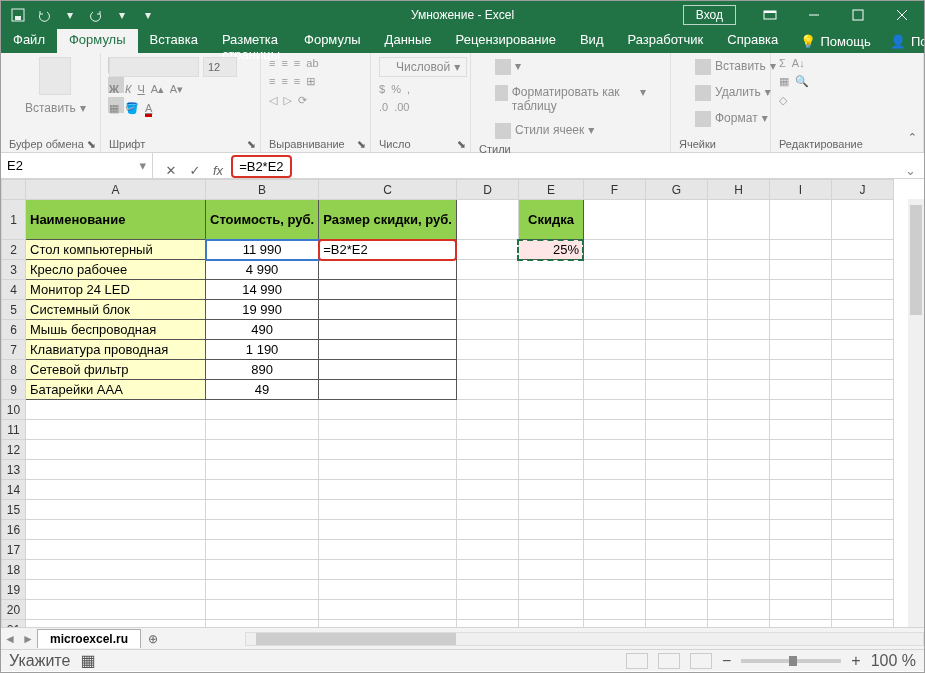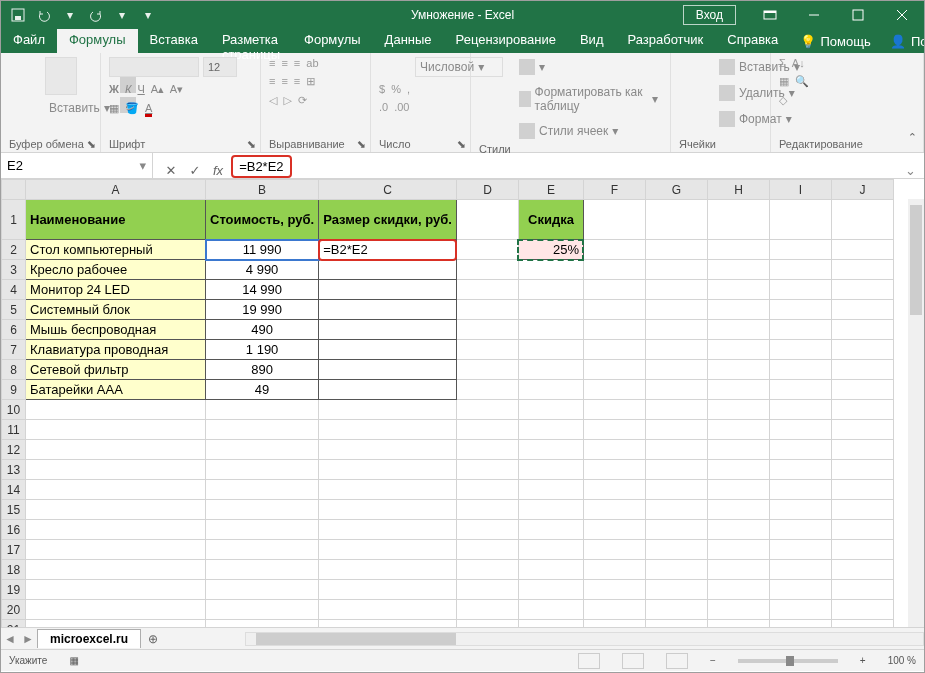--- a/index.html
+++ b/index.html
@@ -22,21 +22,21 @@
 .tabs .aux { padding: 3px 10px; display: flex; align-items: center; gap: 4px; }
 
 
 .ribbon { background: #f3f3f3; height: 100px; border-bottom: 1px solid #d4d4d4; display: flex; font-size: 11px; color: #666; }
 .ribbon .group { border-right: 1px solid #e0e0e0; padding: 4px 8px 2px 8px; display: flex; flex-direction: column; }
 .ribbon .group .body { flex: 1; display: flex; gap: 6px; align-items: flex-start; }
 .ribbon .group .label { text-align: left; font-size: 11px; color: #666; padding-top: 2px; position: relative; }
 .ribbon .group .label .launcher { position: absolute; right: -4px; top: 2px; }
 .ribbon .placeholder { background: #e8e8e8; border: 1px solid #dcdcdc; }
 .ribbon .col { display: flex; flex-direction: column; gap: 4px; }
-.ribbon .btn { padding: 2px 4px; color: #8a8a8a; font-size: 12px; display: flex; align-items: center; gap: 4px; margin-left: 36px; }
+.ribbon .btn { padding: 2px 16px; color: #8a8a8a; font-size: 12px; display: flex; align-items: flex-start; gap: 4px; }
 .ribbon .icon16 { width: 16px; height: 16px; background: #d0d0d0; }
 .collapse-btn { position: absolute; right: 6px; }
 
 
 .fbar { display: flex; align-items: flex-end; height: 26px; border-bottom: 1px solid #d4d4d4; font-size: 13px; }
 .namebox { width: 152px; border-right: 1px solid #d4d4d4; padding: 0 6px; display: flex; align-items: center; height: 100%; }
 .namebox input { border: none; outline: none; width: 90px; font-size: 13px; }
 .fbar .fbtns { display: flex; gap: 0; padding: 0 6px; color: #666; }
 .fbar .fbtns span { width: 24px; text-align: center; }
 .fbar .fx { font-style: italic; color: #666; padding-right: 8px; }
@@ -72,21 +72,21 @@
 
 
 .sheettabs { height: 22px; border-top: 1px solid #d4d4d4; display: flex; align-items: center; font-size: 12px; background: #f3f3f3; }
 .sheettabs .navbtn { width: 18px; text-align: center; color: #888; }
 .sheettabs .tab { background: #fff; border: 1px solid #aeaeae; border-bottom: none; padding: 2px 12px; font-weight: bold; }
 .sheettabs .addbtn { width: 24px; text-align: center; color: #666; }
 .sheettabs .hscroll { flex: 1; margin-left: 80px; height: 14px; background: #f0f0f0; border: 1px solid #ddd; position: relative; }
 .sheettabs .hscroll .thumb { position: absolute; left: 10px; top: 0; bottom: 0; width: 200px; background: #cdcdcd; }
 
 
-.statusbar { height: 22px; background: #f3f3f3; border-top: 1px solid #d4d4d4; display: flex; align-items: center; font-size: 10px; color: #555; padding: 0 8px; gap: 22px; }
+.statusbar { height: 22px; background: #f3f3f3; border-top: 1px solid #d4d4d4; display: flex; align-items: center; font-size: 16px; color: #555; padding: 0 8px; gap: 10px; }
 .statusbar .spacer { flex: 1; }
 .statusbar .viewbtn { width: 22px; height: 16px; border: 1px solid #ccc; }
 .statusbar .slider { width: 100px; height: 4px; background: #ccc; position: relative; }
 .statusbar .slider::after { content: ""; position: absolute; left: 48px; top: -3px; width: 8px; height: 10px; background: #888; }
 
 .vscroll { position: absolute; right: 0; top: 20px; bottom: 0; width: 16px; background: #f0f0f0; }
 .vscroll .thumb { position: absolute; top: 6px; left: 2px; right: 2px; height: 110px; background: #cdcdcd; }
 
 svg { display: block; }
 </style>

